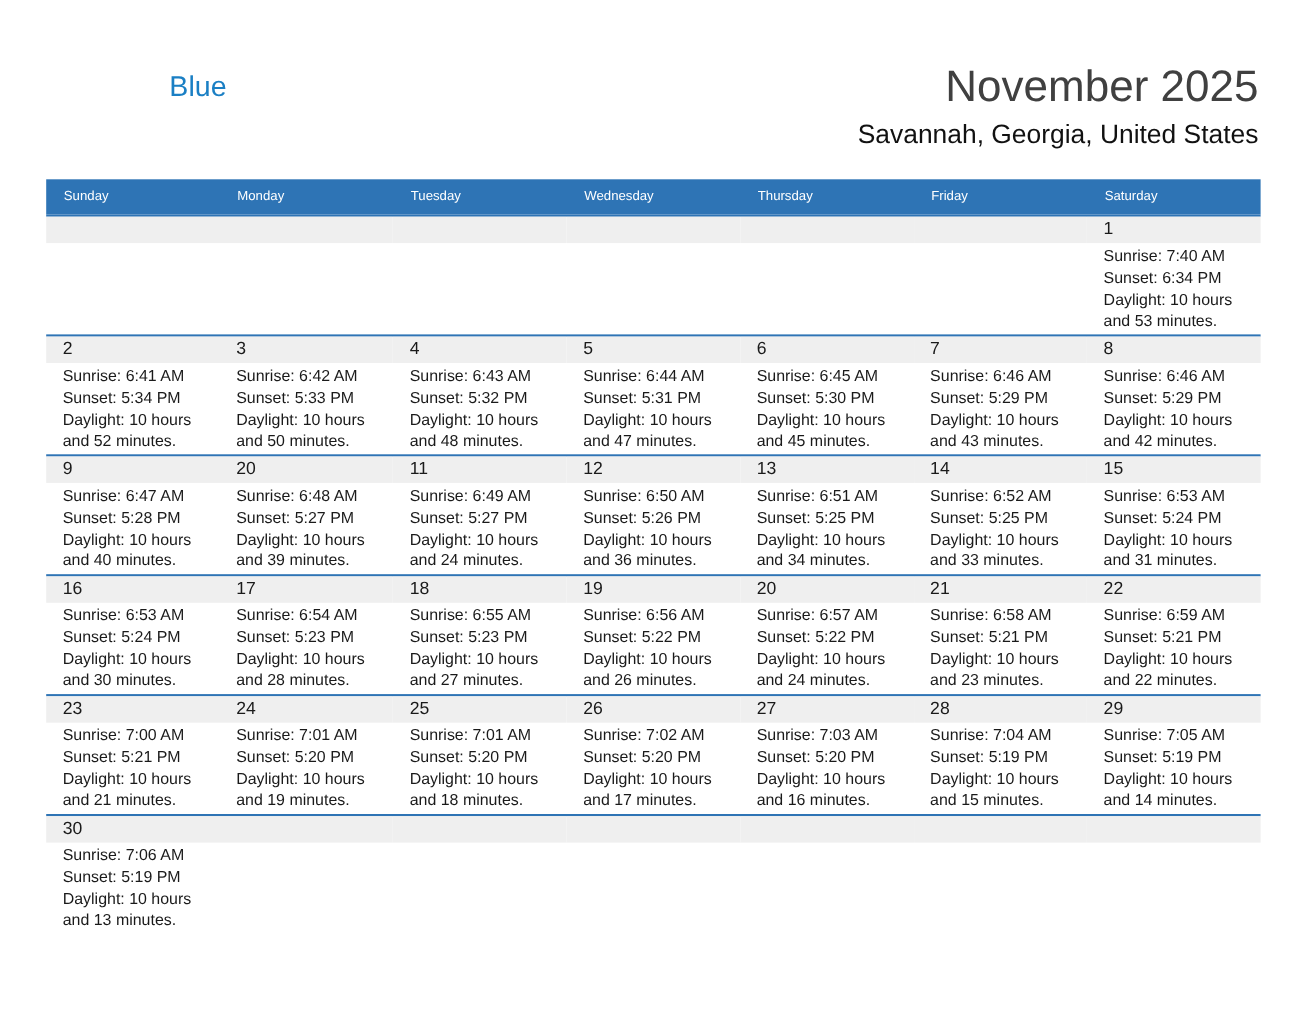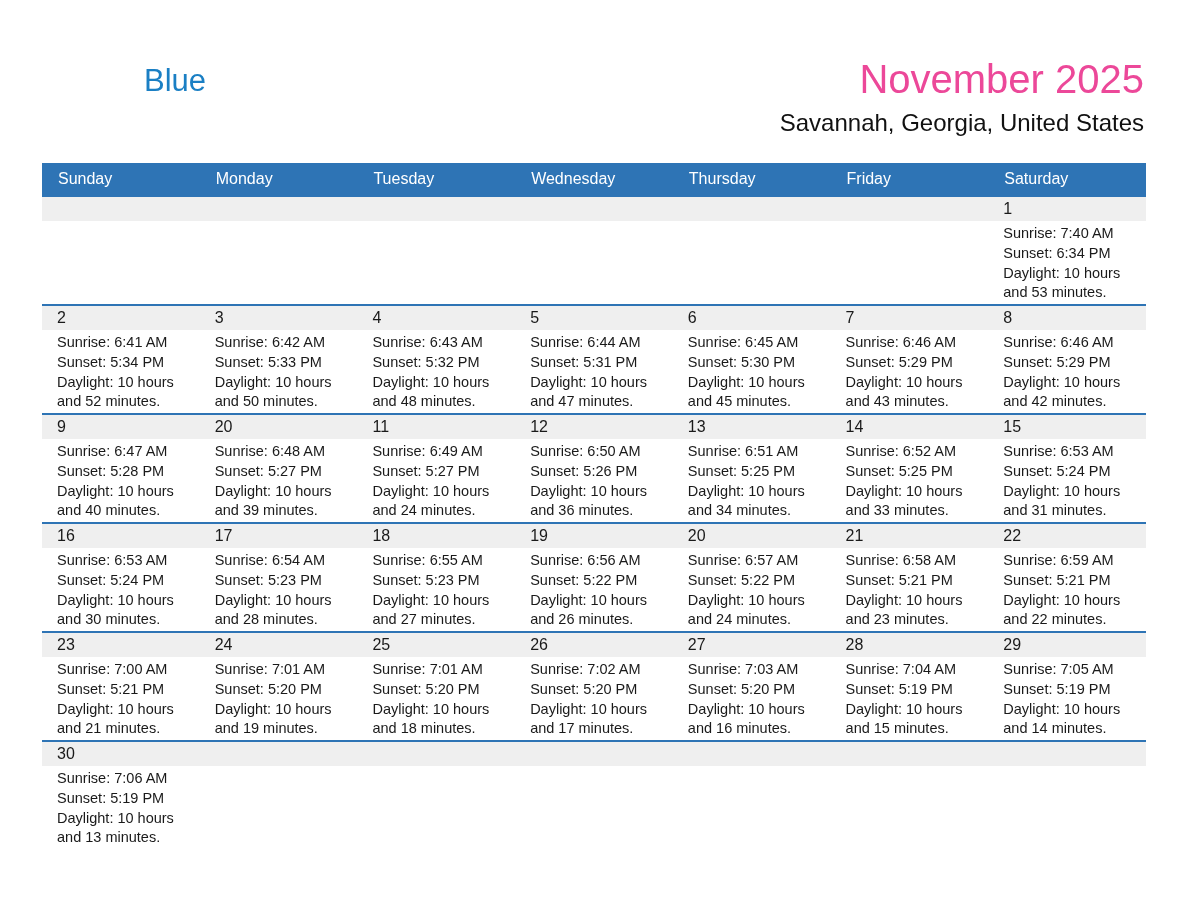--- a/index.html
+++ b/index.html
@@ -26,40 +26,40 @@
     line-height: 1;
   }
   .logo-flag {
     width: 31px; height: 23px;
     background: #1B6DAD;
     clip-path: polygon(0 0, 100% 100%, 0 100%);
     margin-left: 1px;
     margin-bottom: 1px;
   }
   .logo-blue {
-    font-size: 31px;
+    font-size: 26px;
     color: #1A7FC4;
     line-height: 1;
     text-align: right;
     margin-top: -9px;
     padding-right: 2px;
   }
   .titles { text-align: right; padding-top: 10px; }
-  .title { font-size: 40px; line-height: 1.15; color: #ec4899; }
+  .title { font-size: 40px; line-height: 1.15; color: #404040; }
   .subtitle { font-size: 24px; margin-top: 7px; color: #111111; }
 
   .calendar { margin: 26px 42px 0 42px; }
   .weekday-header {
     display: grid;
     grid-template-columns: repeat(7, 1fr);
     background: #2E74B5;
   }
   .weekday-cell {
     color: #ffffff;
-    font-size: 16px;
+    font-size: 12px;
     line-height: 19px;
     padding: 6px 0 7px 16px;
     white-space: nowrap;
   }
   .week-row {
     display: grid;
     grid-template-columns: repeat(7, 1fr);
     border-top: 2px solid #2E74B5;
     min-height: 107px;
   }

